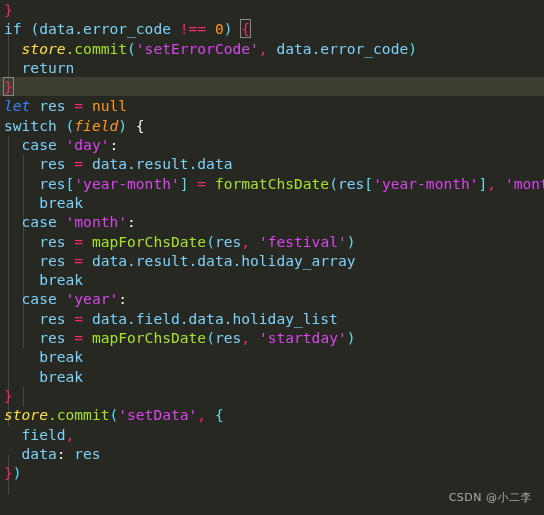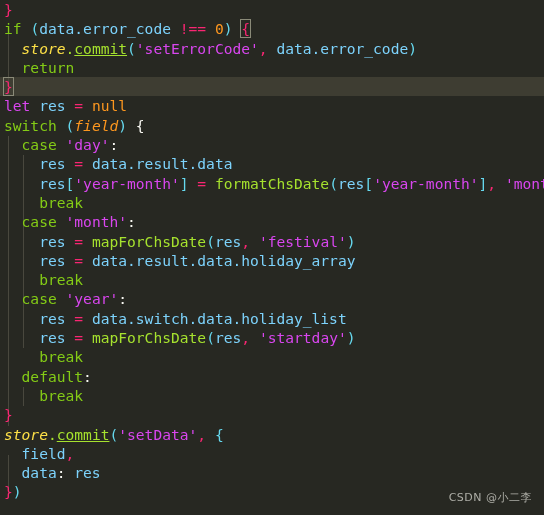--- a/index.html
+++ b/index.html
@@ -48,30 +48,30 @@
   }
 
   .code-text {
     position: relative;
     z-index: 3;
     display: inline-block;
     padding-left: 4px;
   }
 
   
-  .t-kw       { color: #84cc16; }                 
-  .t-kw-i     { color: #d946ef; } 
+  .t-kw       { color: #7dd3fc; }                 
+  .t-kw-i     { color: #3b82f6; font-style: italic; } 
   .t-param    { color: #fd971f; font-style: italic; } 
   .t-var-i    { color: #fde047; font-style: italic; } 
   .t-plain    { color: #7dd3fc; }
   .t-op       { color: #f92672; }
   .t-const    { color: #fd971f; }                 
   .t-str      { color: #d946ef; }                 
   .t-fn       { color: #a6e22e; }                 
-  .t-method   { color: #a6e22e; text-decoration: underline; }
+  .t-method   { color: #a6e22e; }
   .t-dot      { color: #a6e22e; }
   .t-punc     { color: #f8f8f2; }
   .t-brace    { color: #f92672; }                 
   .t-paren    { color: #66d9ef; }                 
   .t-comma    { color: #f92672; }
 
   .brace-match {
     outline: 1px solid #8a8a78;
     outline-offset: 0px;
     padding: 0 0px;
@@ -124,24 +124,23 @@
         <div class="code-line"><span class="code-text"><span class="t-kw">switch</span><span class="t-plain"> </span><span class="t-paren">(</span><span class="t-param">field</span><span class="t-paren">)</span><span class="t-plain"> </span><span class="t-punc">{</span></span></div>
         <div class="code-line"><span class="code-text"><span class="t-plain">  </span><span class="t-kw">case</span><span class="t-plain"> </span><span class="t-str">'day'</span><span class="t-punc">:</span></span></div>
         <div class="code-line"><span class="code-text"><span class="t-plain">    res </span><span class="t-op">=</span><span class="t-plain"> data.result.data</span></span></div>
         <div class="code-line"><span class="code-text"><span class="t-plain">    res</span><span class="t-paren">[</span><span class="t-str">'year-month'</span><span class="t-paren">]</span><span class="t-plain"> </span><span class="t-op">=</span><span class="t-plain"> </span><span class="t-fn">formatChsDate</span><span class="t-paren">(</span><span class="t-plain">res</span><span class="t-paren">[</span><span class="t-str">'year-month'</span><span class="t-paren">]</span><span class="t-comma">,</span><span class="t-plain"> </span><span class="t-str">'month'</span></span></div>
         <div class="code-line"><span class="code-text"><span class="t-plain">    </span><span class="t-kw">break</span></span></div>
         <div class="code-line"><span class="code-text"><span class="t-plain">  </span><span class="t-kw">case</span><span class="t-plain"> </span><span class="t-str">'month'</span><span class="t-punc">:</span></span></div>
         <div class="code-line"><span class="code-text"><span class="t-plain">    res </span><span class="t-op">=</span><span class="t-plain"> </span><span class="t-fn">mapForChsDate</span><span class="t-paren">(</span><span class="t-plain">res</span><span class="t-comma">,</span><span class="t-plain"> </span><span class="t-str">'festival'</span><span class="t-paren">)</span></span></div>
         <div class="code-line"><span class="code-text"><span class="t-plain">    res </span><span class="t-op">=</span><span class="t-plain"> data.result.data.holiday_array</span></span></div>
         <div class="code-line"><span class="code-text"><span class="t-plain">    </span><span class="t-kw">break</span></span></div>
         <div class="code-line"><span class="code-text"><span class="t-plain">  </span><span class="t-kw">case</span><span class="t-plain"> </span><span class="t-str">'year'</span><span class="t-punc">:</span></span></div>
-        <div class="code-line"><span class="code-text"><span class="t-plain">    res </span><span class="t-op">=</span><span class="t-plain"> data.switch.data.holiday_list</span></span></div>
+        <div class="code-line"><span class="code-text"><span class="t-plain">    res </span><span class="t-op">=</span><span class="t-plain"> data.field.data.holiday_list</span></span></div>
         <div class="code-line"><span class="code-text"><span class="t-plain">    res </span><span class="t-op">=</span><span class="t-plain"> </span><span class="t-fn">mapForChsDate</span><span class="t-paren">(</span><span class="t-plain">res</span><span class="t-comma">,</span><span class="t-plain"> </span><span class="t-str">'startday'</span><span class="t-paren">)</span></span></div>
         <div class="code-line"><span class="code-text"><span class="t-plain">    </span><span class="t-kw">break</span></span></div>
-        <div class="code-line"><span class="code-text"><span class="t-plain">  </span><span class="t-kw">default</span><span class="t-punc">:</span></span></div>
         <div class="code-line"><span class="code-text"><span class="t-plain">    </span><span class="t-kw">break</span></span></div>
         <div class="code-line"><span class="code-text"><span class="t-brace">}</span></span></div>
         <div class="code-line"><span class="code-text"><span class="t-var-i">store</span><span class="t-dot">.</span><span class="t-method">commit</span><span class="t-paren">(</span><span class="t-str">'setData'</span><span class="t-comma">,</span><span class="t-plain"> </span><span class="t-paren">{</span></span></div>
         <div class="code-line"><span class="code-text"><span class="t-plain">  field</span><span class="t-comma">,</span></span></div>
         <div class="code-line"><span class="code-text"><span class="t-plain">  data</span><span class="t-punc">:</span><span class="t-plain"> res</span></span></div>
         <div class="code-line"><span class="code-text"><span class="t-brace">}</span><span class="t-paren">)</span></span></div>
       </div>
   </div>
 
   <div class="watermark">CSDN @小二李</div>

